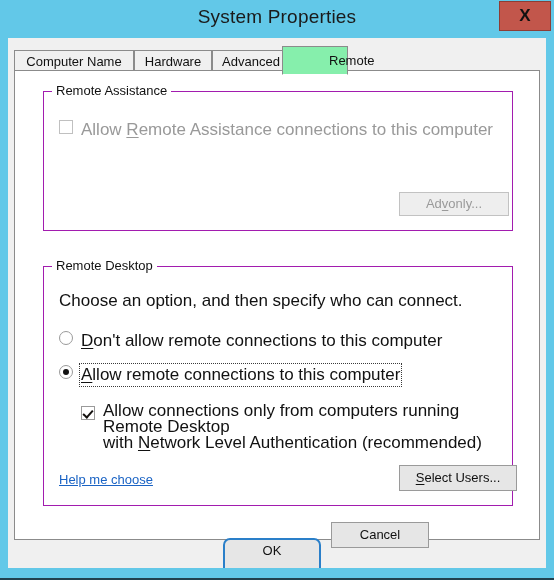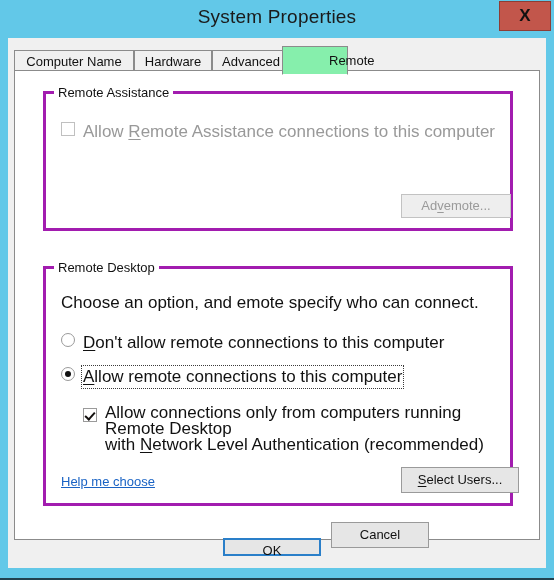--- a/index.html
+++ b/index.html
@@ -128,21 +128,21 @@
     height: 470px;
     background: #ffffff;
     border: 1px solid #8b8b8b;
     box-sizing: border-box;
   }
 
   
   .groupbox {
     position: absolute;
     box-sizing: border-box;
-    border: 3px solid #a21caf;
+    border: 1px solid #a21caf;
     background: transparent;
     text-decoration: underline;
   }
   .group-caption {
     position: absolute;
     top: -9px;
     left: 8px;
     background: #ffffff;
     padding: 0 4px;
     font-size: 13px;
@@ -269,45 +269,45 @@
     </div>
 
     <div class="tabpanel">
 
       <div class="groupbox" style="left:28px; top:20px; width:470px; height:140px;">
         <div class="group-caption">Remote Assistance</div>
 
         <div class="cbox disabled" style="left:15px; top:28px;"></div>
         <div class="lbl disabled" style="left:37px; top:28px;"><span>Allow </span><u>R</u><span>emote Assistance connections to this computer</span></div>
 
-        <div class="btn disabled" style="left:355px; top:100px; width:110px; height:24px; line-height:22px;"><span>Ad</span><u>v</u><span>emote...</span></div>
+        <div class="btn disabled" style="left:355px; top:100px; width:110px; height:24px; line-height:22px;"><span>Ad</span><u>v</u><span>only...</span></div>
       </div>
 
       <div class="groupbox" style="left:28px; top:195px; width:470px; height:240px;">
         <div class="group-caption">Remote Desktop</div>
 
-        <div class="lbl" style="left:15px; top:24px;">Choose an option, and emote specify who can connect.</div>
+        <div class="lbl" style="left:15px; top:24px;">Choose an option, and then specify who can connect.</div>
 
         <div class="radio" style="left:15px; top:64px;"></div>
         <div class="lbl" style="left:37px; top:64px;"><span></span><u>D</u><span>on't allow remote connections to this computer</span></div>
 
         <div class="radio checked" style="left:15px; top:98px;"></div>
         <div class="lbl focusring" style="left:37px; top:98px;"><span></span><u>A</u><span>llow remote connections to this computer</span></div>
 
         <div class="cbox checked" style="left:37px; top:139px;"></div>
         <div class="lbl wrap" style="left:59px; top:136px; width:400px;"><span>Allow connections only from computers running Remote Desktop</span><br><span>with </span><u>N</u><span>etwork Level Authentication (recommended)</span></div>
 
         <div class="link" style="left:15px; top:205px;">Help me choose</div>
 
         <div class="btn" style="left:355px; top:198px; width:118px; height:26px; line-height:24px;"><span></span><u>S</u><span>elect Users...</span></div>
       </div>
 
     </div>
 
-    <div class="btn default" style="left:215px; top:500px; width:98px; height:18px; line-height:22px;">OK</div>
+    <div class="btn default" style="left:215px; top:500px; width:98px; height:40px; line-height:22px;border-radius:7px;">OK</div>
     <div class="btn" style="left:323px; top:484px; width:98px; height:26px; line-height:24px;">Cancel</div>
 
   </div>
 
   <div class="bottom-strip"></div>
   <div class="bottom-dark"></div>
 
 </div>
 
 </body></html>

